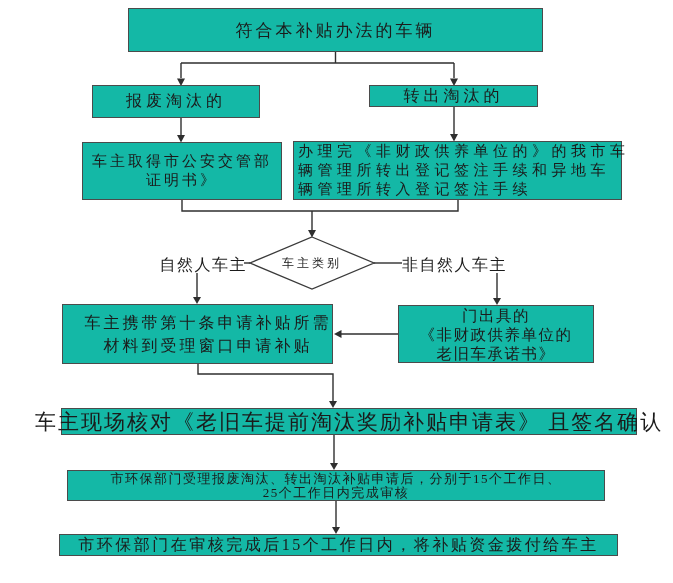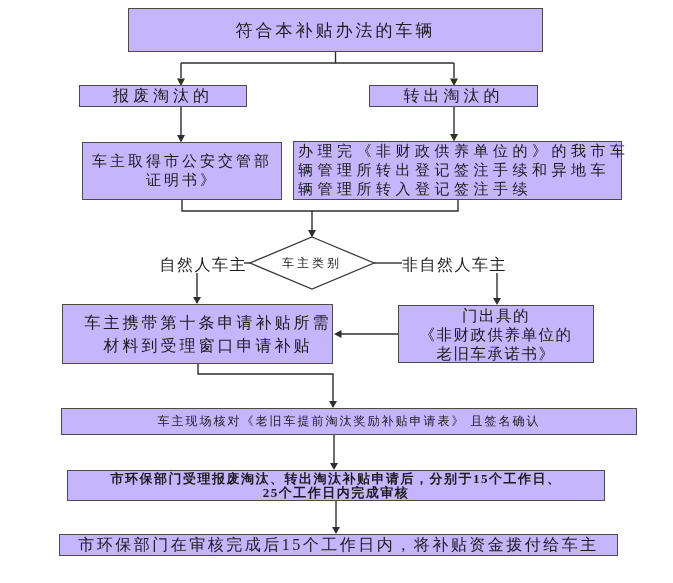--- a/index.html
+++ b/index.html
@@ -34,50 +34,50 @@
   }
   .edges polygon.diamond {
     fill: #ffffff;
     stroke: #3a3a3a;
     stroke-width: 1.3;
   }
   .box {
     position: absolute;
     box-sizing: border-box;
     border: 1.5px solid #4b4b4b;
-    background: #c4b5fd;
+    background: #14b8a6;
     display: flex;
     flex-direction: column;
     align-items: center;
     justify-content: center;
     text-align: center;
   }
   .box .ln { white-space: nowrap; }
   .label {
     position: absolute;
     white-space: nowrap;
     font-size: 16px;
     letter-spacing: 1.5px;
   }
   .node-start   { left:128px; top:8px;  width:415px; height:44px; font-size:17px; letter-spacing:3px; }
-  .node-scrap   { left:79px;  top:85px; width:168px; height:22px; font-size:16px; letter-spacing:4px; }
+  .node-scrap   { left:92px;  top:85px; width:168px; height:33px; font-size:16px; letter-spacing:4px; }
   .node-transfer{ left:369px; top:85px; width:169px; height:22px; font-size:16px; letter-spacing:4px; }
   .node-scrap-cert { left:82px; top:142px; width:200px; height:58px; font-size:15px; letter-spacing:3px; line-height:19px; }
   .node-transfer-proc {
     left:293px; top:141px; width:329px; height:59px;
     font-size:15px; letter-spacing:4.5px; line-height:19px;
     align-items:flex-start; text-align:left; padding-left:4px;
   }
   .label-natural     { left:146px; top:255px; width:101px; text-align:right; }
   .label-decision    { position:absolute; left:250px; top:255px; width:124px; text-align:center; font-size:12px; letter-spacing:3px; }
   .label-non-natural { left:402px; top:255px; width:122px; text-align:left; }
   .node-apply  { left:62px;  top:304px; width:271px; height:60px; font-size:16px; letter-spacing:3px; line-height:23px;padding-left:21px; }
   .node-sign   { left:398px; top:305px; width:196px; height:58px; font-size:15.5px; letter-spacing:1.5px; line-height:19px; }
-  .node-verify { left:61px;  top:408px; width:576px; height:27px; font-size:12px; letter-spacing:2px; }
-  .node-review { left:67px;  top:470px; width:538px; height:31px; font-size:13px; letter-spacing:1.5px; line-height:14px;font-weight:bold; }
+  .node-verify { left:61px;  top:408px; width:576px; height:27px; font-size:21px; letter-spacing:2px; }
+  .node-review { left:67px;  top:470px; width:538px; height:31px; font-size:13px; letter-spacing:1.5px; line-height:14px; }
   .node-pay    { left:59px;  top:534px; width:559px; height:22px; font-size:16px; letter-spacing:2.5px; }
 </style>
 </head>
 <body>
 
 <div class="canvas">
 
   <svg class="edges" viewBox="0 0 673 583" xmlns="http://www.w3.org/2000/svg">
 
     <path d="M335.5,52 L335.5,63 M181,63 L454,63 M181,63 L181,78 M454,63 L454,78"></path>

